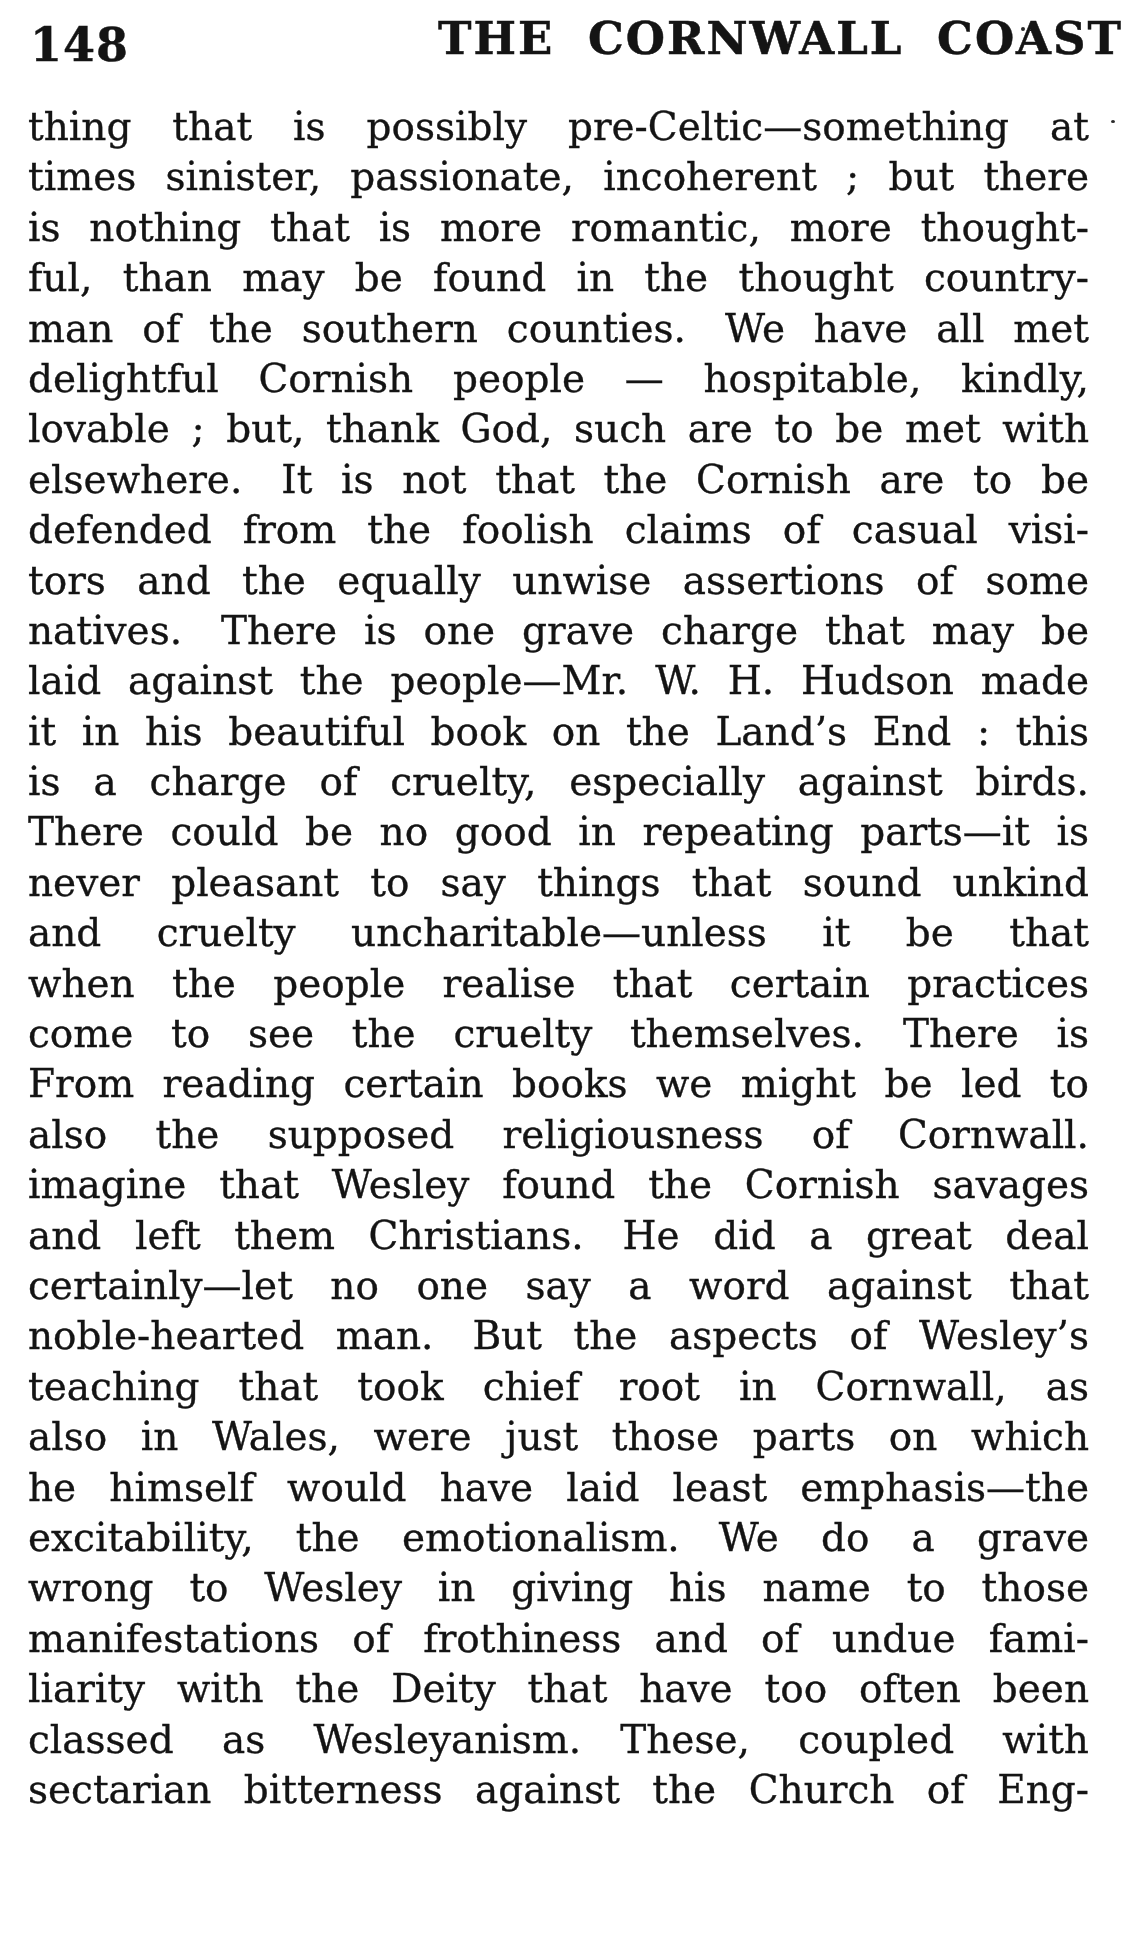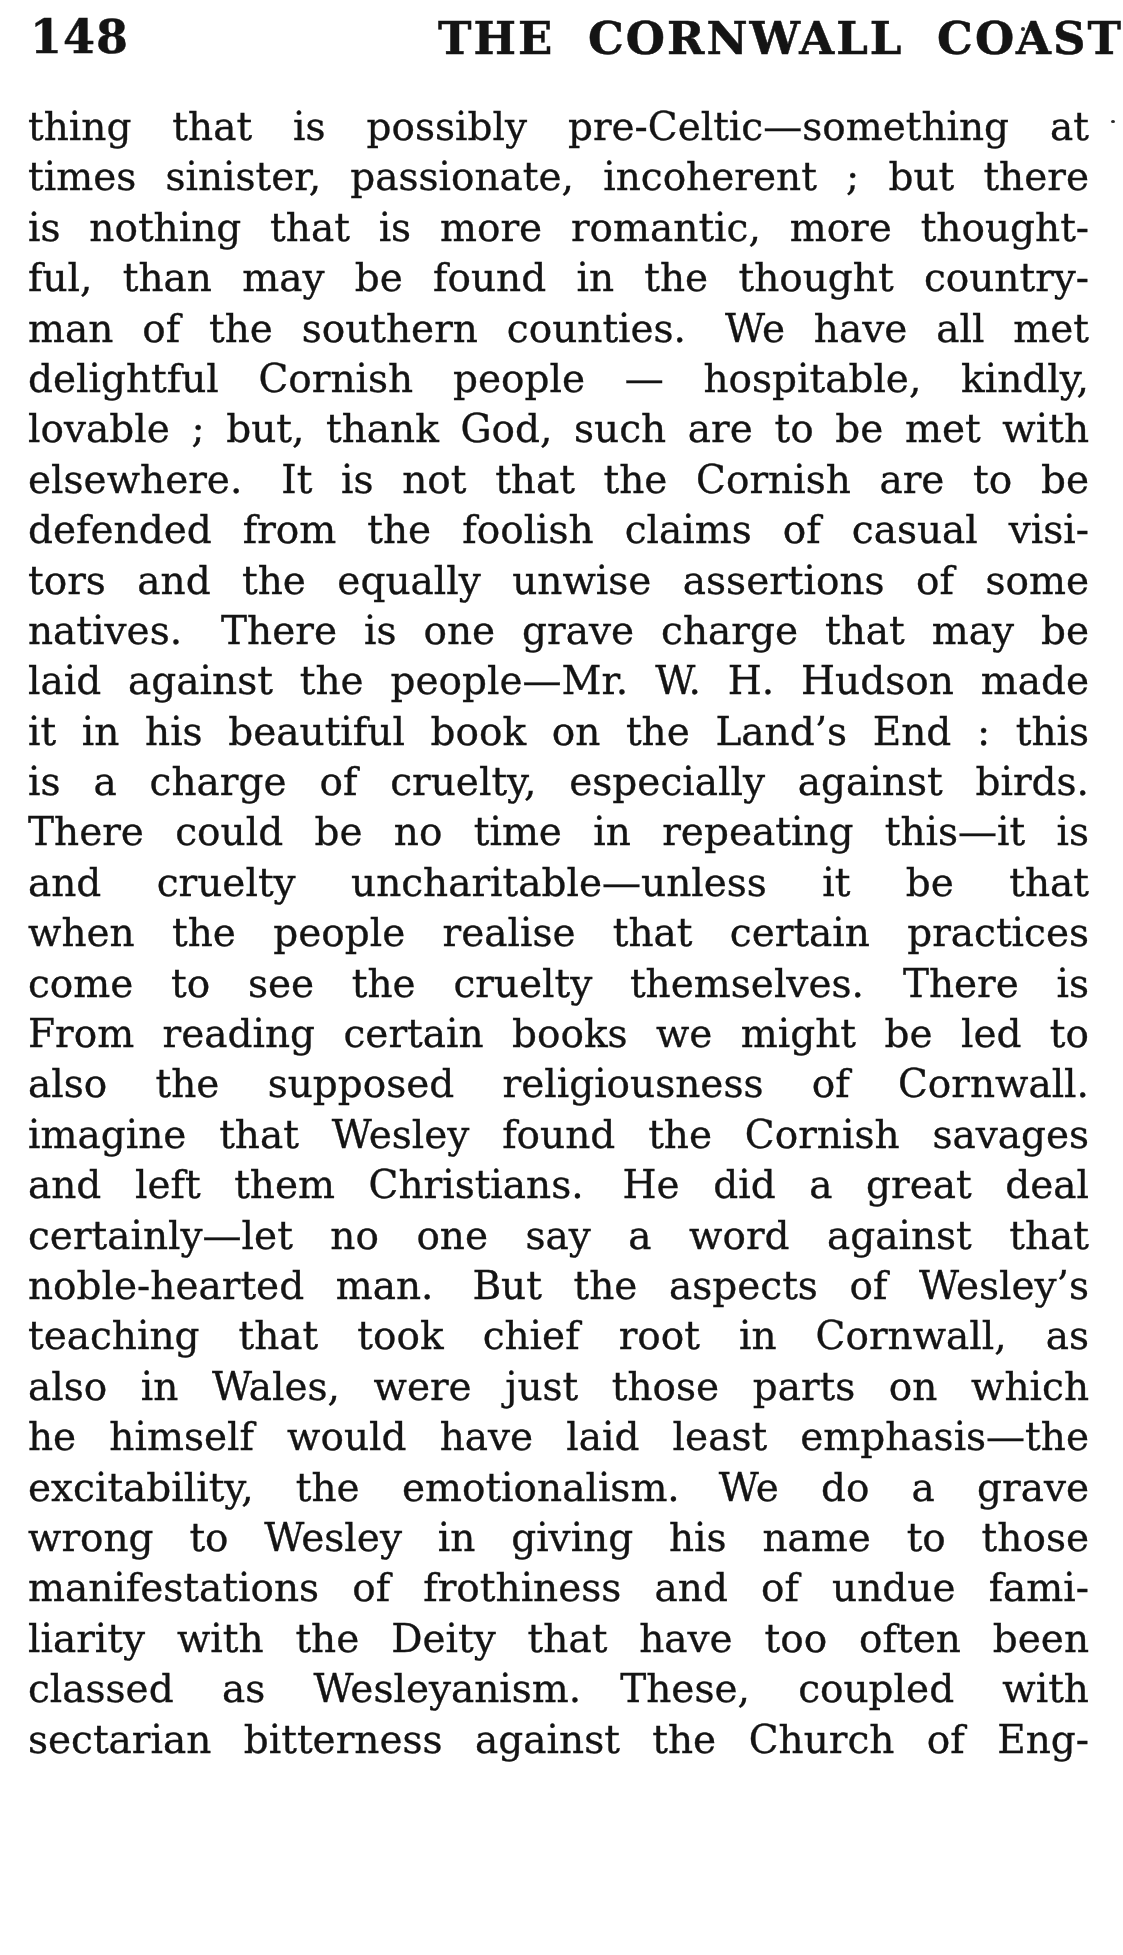--- a/index.html
+++ b/index.html
@@ -16,21 +16,21 @@
     position: relative;
   }
   .page-header {
     position: relative;
     padding-top: 12px;
     height: 62px;
   }
   .page-number {
     position: absolute;
     left: 30px;
-    top: 10px;
+    top: 18px;
     font-size: 46px;
     font-weight: 700;
     letter-spacing: 1px;
     -webkit-text-stroke: 0.4px currentColor;
   }
   .running-title {
     text-align: right;
     font-size: 45px;
     font-weight: 700;
     letter-spacing: 2px;
@@ -76,21 +76,22 @@
     <div class="line">man of the southern counties. We have all met</div>
     <div class="line">delightful Cornish people — hospitable, kindly,</div>
     <div class="line">lovable ; but, thank God, such are to be met with</div>
     <div class="line">elsewhere. It is not that the Cornish are to be</div>
     <div class="line">defended from the foolish claims of casual visi-</div>
     <div class="line">tors and the equally unwise assertions of some</div>
     <div class="line">natives. There is one grave charge that may be</div>
     <div class="line">laid against the people—Mr. W. H. Hudson made</div>
     <div class="line">it in his beautiful book on the Land’s End : this</div>
     <div class="line">is a charge of cruelty, especially against birds.</div>
-    <div class="line">There could be no time in repeating this—it is</div>
+    <div class="line">There could be no good in repeating parts—it is</div>
+    <div class="line">never pleasant to say things that sound unkind</div>
     <div class="line">and cruelty uncharitable—unless it be that</div>
     <div class="line">when the people realise that certain practices</div>
     <div class="line">come to see the cruelty themselves. There is</div>
     <div class="line">From reading certain books we might be led to</div>
     <div class="line">also the supposed religiousness of Cornwall.</div>
     <div class="line">imagine that Wesley found the Cornish savages</div>
     <div class="line">and left them Christians. He did a great deal</div>
     <div class="line">certainly—let no one say a word against that</div>
     <div class="line">noble-hearted man. But the aspects of Wesley’s</div>
     <div class="line">teaching that took chief root in Cornwall, as</div>

